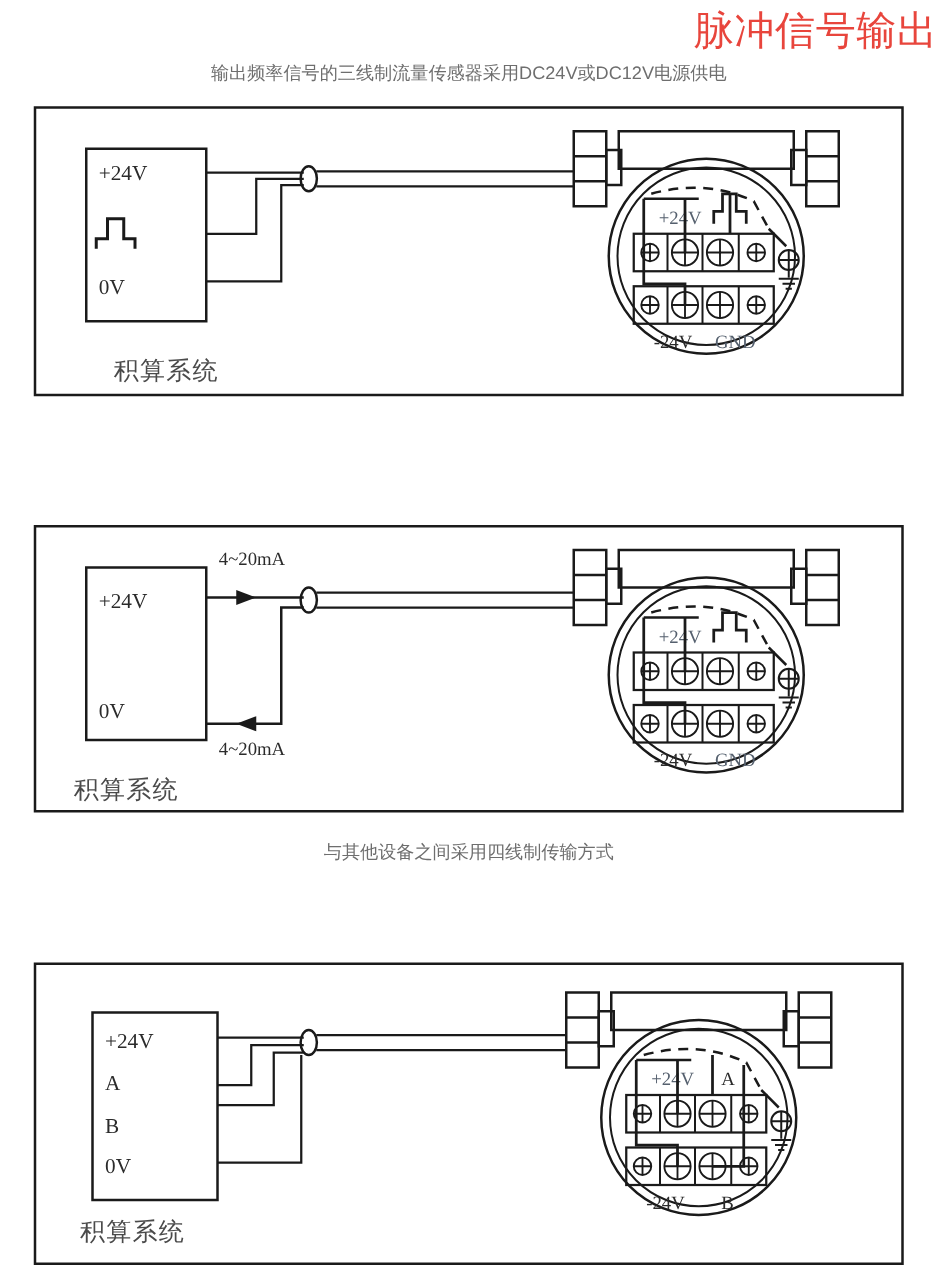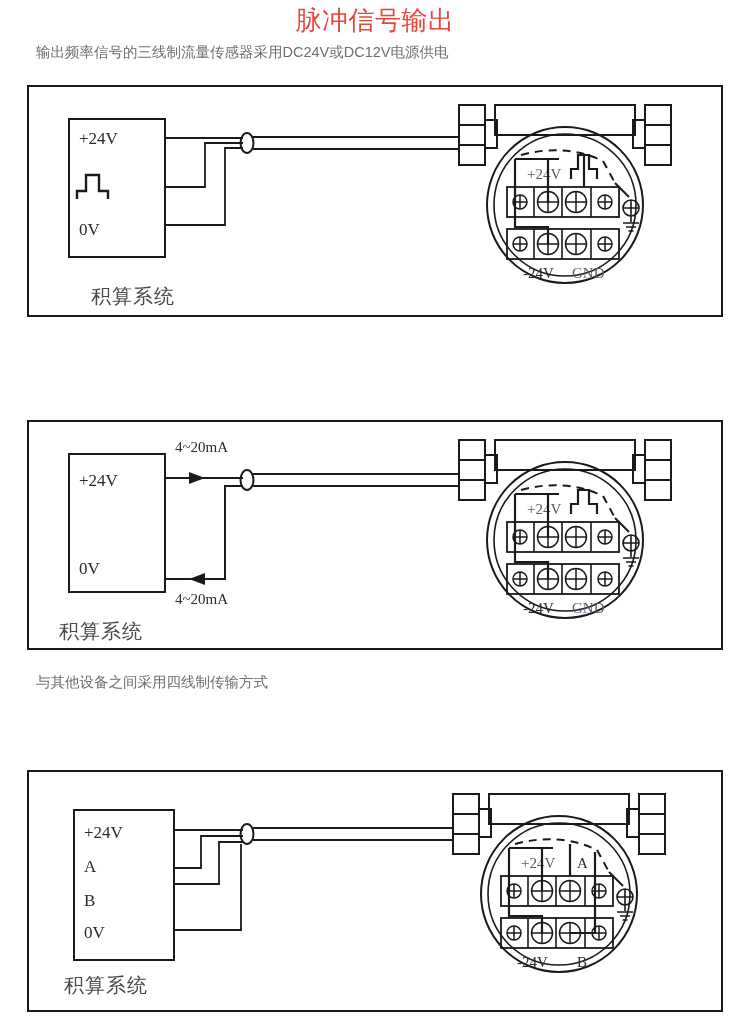--- a/index.html
+++ b/index.html
@@ -16,36 +16,36 @@
   }
   .page {
     width: 750px;
     height: 1020px;
     position: relative;
   }
 
   
   .section { position: absolute; left: 0; width: 750px; }
   .sec-title {
-    text-align: center;
+    text-align: right;
     color: #e8453c;
     font-family: "Liberation Sans", "DejaVu Sans", sans-serif;
-    font-size: 26px;
+    font-size: 32px;
     font-weight: 400;
     letter-spacing: 0.5px;
     line-height: 1.15;
     white-space: nowrap;
   }
   .sec-sub {
+    text-align: center;
     color: #6e6e6e;
     font-family: "Liberation Sans", "DejaVu Sans", sans-serif;
     font-size: 14.5px;
     line-height: 1.45;
     white-space: nowrap;
-    margin-left: 36px;
   }
 
   
   .frame {
     position: absolute;
     border: 2px solid #1a1a1a;
     background: #ffffff;
     box-sizing: border-box;
   }
   .frame svg { display: block; }

